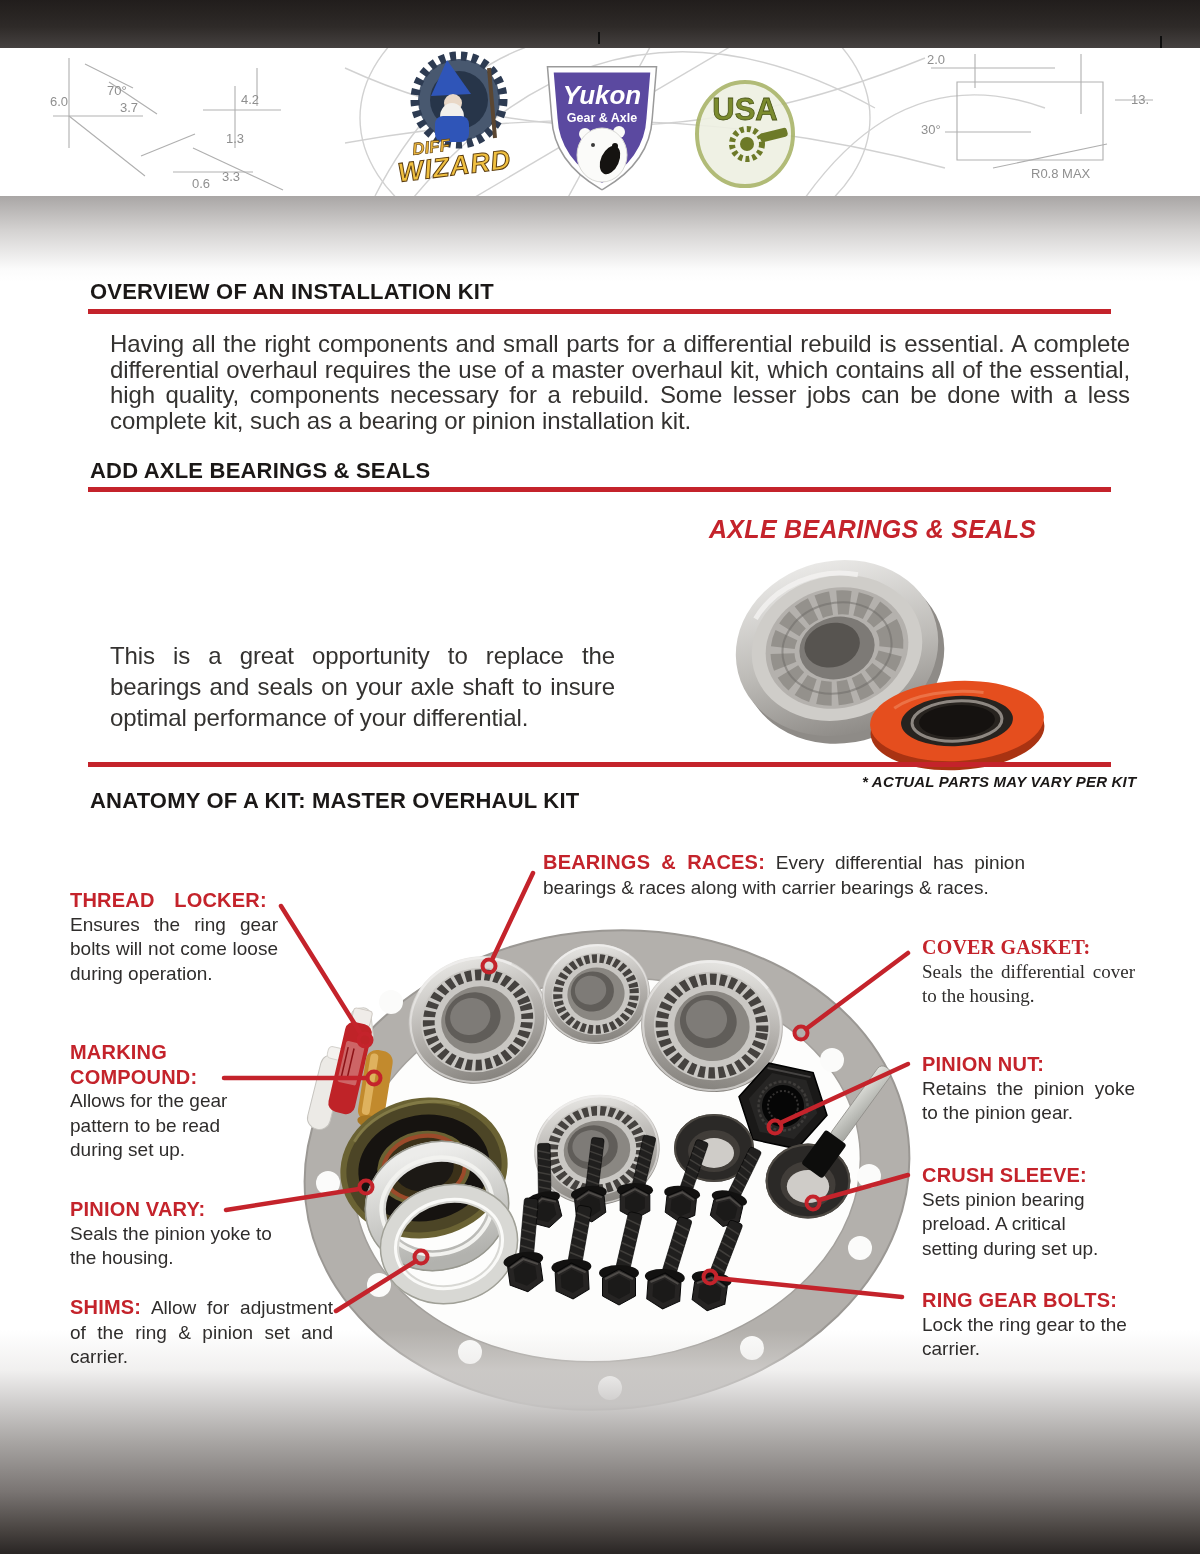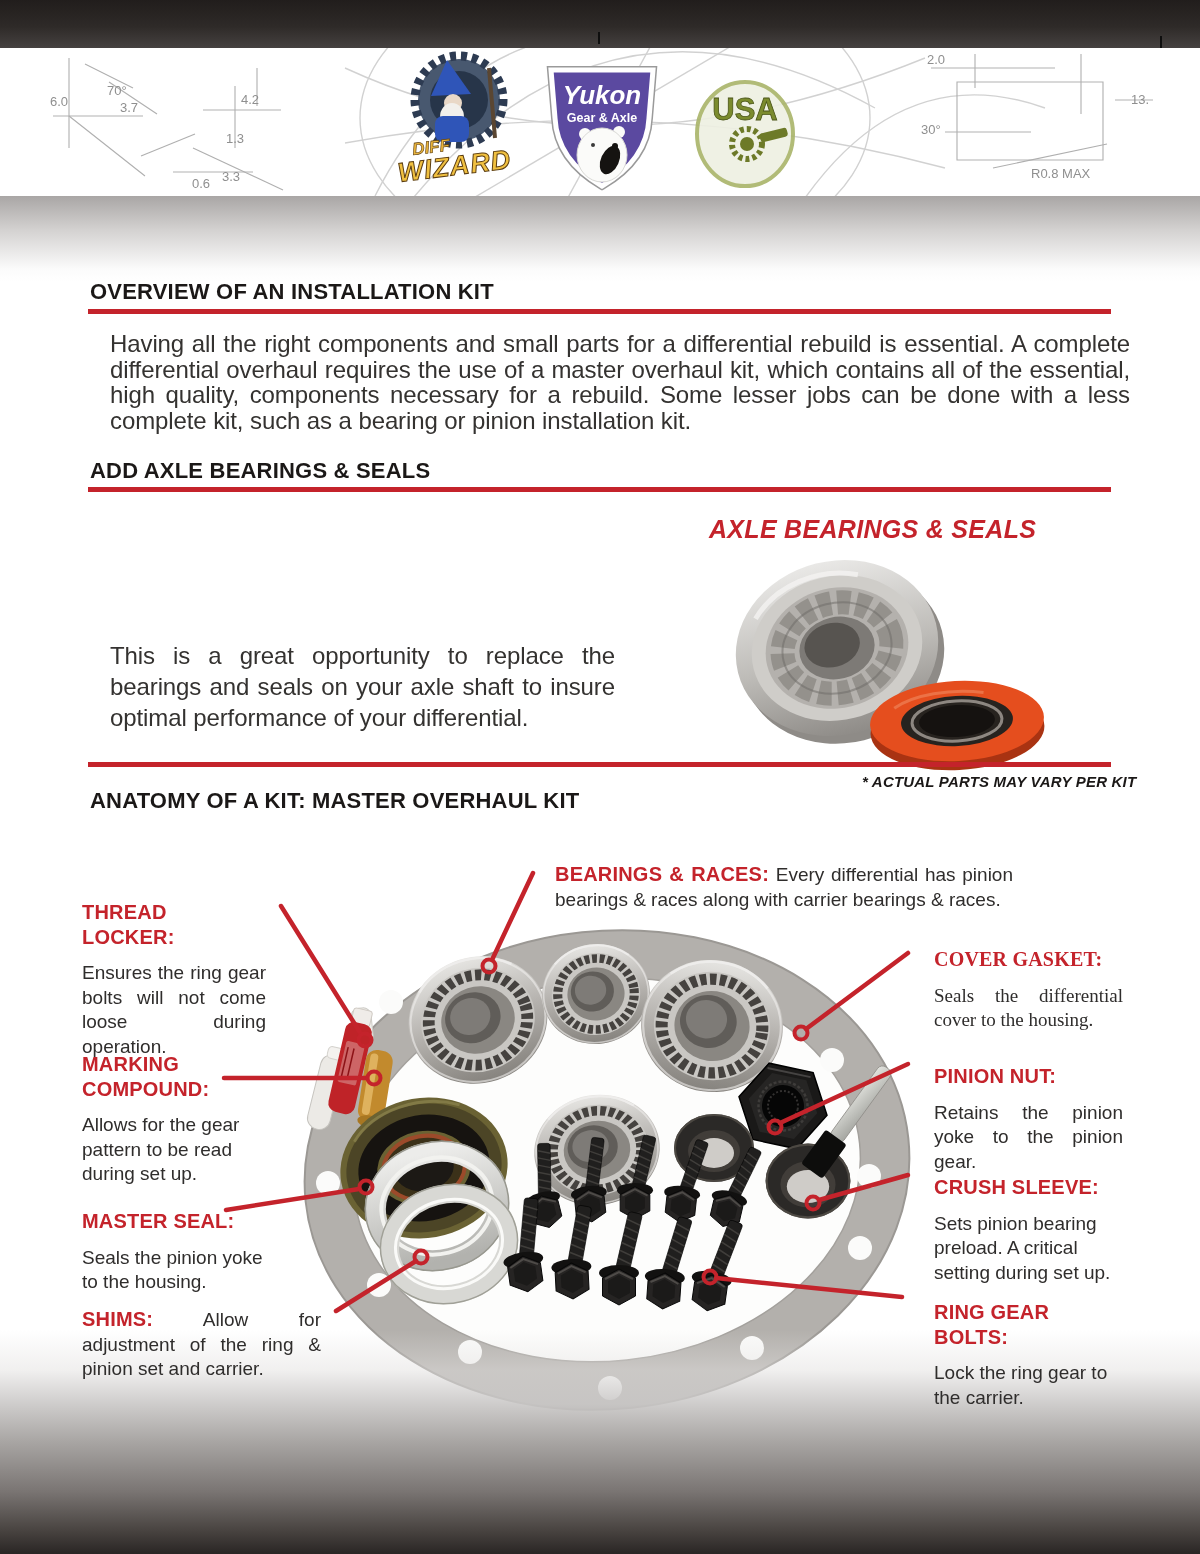--- a/index.html
+++ b/index.html
@@ -16,21 +16,21 @@
   #pagetitle{left:73px;top:206px;font-size:40px;font-weight:700;letter-spacing:-0.5px;color:#201c1c;margin:0;}
   h2.sec{margin:0;font-size:22px;font-weight:700;color:#1b1817;letter-spacing:0.2px;}
   .redbar{background:#c4232b;height:4.5px;width:1023px;left:88px;}
   .body-text{font-size:24px;line-height:25.5px;color:#343230;text-align:justify;margin:0;letter-spacing:-0.1px;}
   .lead{font-weight:700;line-height:31px;color:#232120;}
   .para2{line-height:31px;}
   .red-caption{font-size:25px;font-weight:700;color:#c4232b;letter-spacing:0.3px;font-style:italic;}
   .note{font-size:15px;font-weight:700;font-style:italic;color:#1b1817;letter-spacing:0.2px;}
   
   .co{line-height:24.5px;font-size:19px;color:#2f2d2c;}
-  .co p{margin:12px;}
+  .co p{margin:0;}
   .co .lbl{color:#c4232b;font-weight:700;font-size:20px;letter-spacing:0.2px;}
   .co .just{text-align:justify;}
   .spread{word-spacing:14px;}
   svg text{font-family:"Liberation Sans",sans-serif;}
   #gradbottom{left:0;top:1330px;width:1200px;height:224px;z-index:6;
     background:linear-gradient(180deg,rgba(255,255,255,0) 0%,rgba(226,224,223,0.5) 18%,rgba(201,199,198,0.9) 33%,#a8a5a3 50%,#7a7573 72%,#47423f 90%,#292524 100%);}
   #kitsvg{left:285px;top:920px;z-index:4;}
   #overlay{left:0;top:0;z-index:8;pointer-events:none;}
   .z7{z-index:7;}
 </style>
@@ -343,21 +343,21 @@
     <p class="lbl spread">THREAD LOCKER:</p>
     <p class="just">Ensures the ring gear bolts will not come loose during operation.</p>
   </div>
 
   <div class="abs co z7" style="left:70px;top:1040px;width:208px;">
     <p class="lbl" style="width:150px;">MARKING COMPOUND:</p>
     <p style="width:178px;">Allows for the gear pattern to be read during set up.</p>
   </div>
 
   <div class="abs co z7" style="left:70px;top:1197px;width:218px;">
-    <p class="lbl">MASTER SEAL:</p>
+    <p class="lbl">PINION VARY:</p>
     <p>Seals the pinion yoke to the housing.</p>
   </div>
 
   <div class="abs co z7" style="left:70px;top:1295px;width:263px;">
     <p class="just"><span class="lbl">SHIMS:</span>
     <span>Allow for adjustment of the ring &amp; pinion set and carrier.</span></p>
   </div>
 
   <div class="abs co z7" style="left:922px;top:935px;width:213px;font-family:Liberation Serif, serif;">
     <p class="lbl">COVER GASKET:</p>

